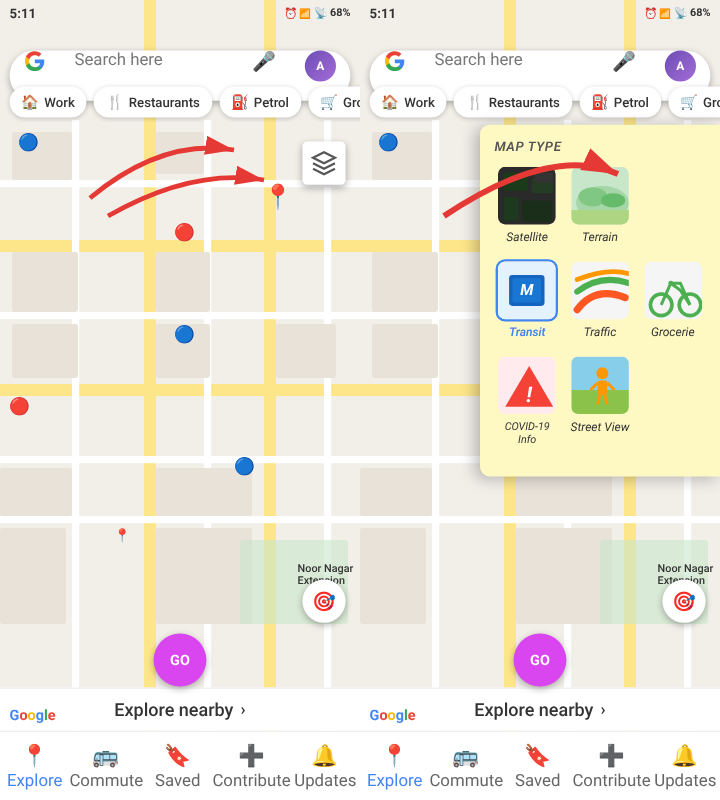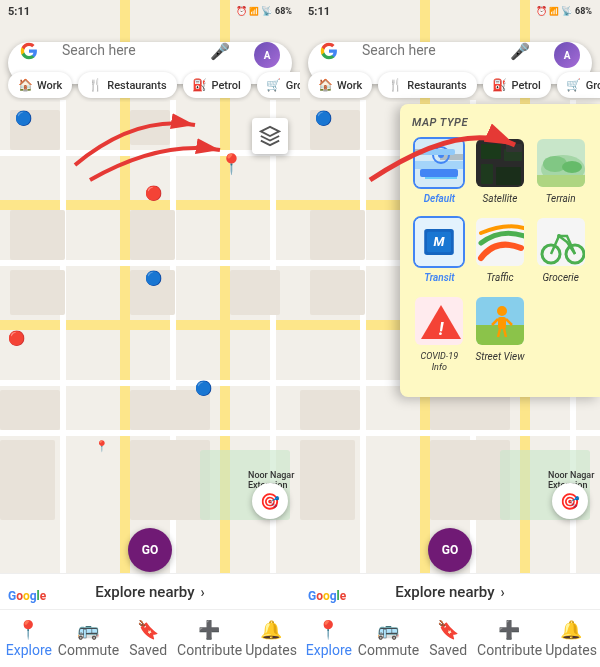--- a/index.html
+++ b/index.html
@@ -38,21 +38,21 @@
     .layers-btn { position: absolute; top: 118px; right: 12px; width: 36px; height: 36px; background: white; border-radius: 4px; display: flex; align-items: center; justify-content: center; box-shadow: 0 2px 6px rgba(0,0,0,0.3); z-index: 50; font-size: 18px; }
 
     
     .location-marker { position: absolute; top: 152px; right: 56px; font-size: 20px; z-index: 50; }
 
     
     .arrow-1 { position: absolute; top: 100px; left: 60px; width: 120px; height: 60px; z-index: 60; }
     .arrow-2 { position: absolute; top: 120px; left: 100px; width: 150px; height: 70px; z-index: 60; }
 
     
-    .go-btn { position: absolute; bottom: 95px; left: 50%; transform: translateX(-50%); width: 44px; height: 44px; background: #701a75; border-radius: 50%; display: flex; align-items: center; justify-content: center; color: white; font-size: 12px; font-weight: bold; box-shadow: 0 2px 6px rgba(0,0,0,0.3); z-index: 50; }
+    .go-btn { position: absolute; bottom: 95px; left: 50%; transform: translateX(-50%); width: 44px; height: 44px; background: #d946ef; border-radius: 50%; display: flex; align-items: center; justify-content: center; color: white; font-size: 12px; font-weight: bold; box-shadow: 0 2px 6px rgba(0,0,0,0.3); z-index: 50; }
 
     
     .my-location-btn { position: absolute; bottom: 148px; right: 12px; width: 36px; height: 36px; background: white; border-radius: 50%; display: flex; align-items: center; justify-content: center; box-shadow: 0 2px 6px rgba(0,0,0,0.3); z-index: 50; font-size: 16px; }
 
     
     .explore-bar { position: absolute; bottom: 58px; left: 0; right: 0; height: 36px; background: white; display: flex; align-items: center; justify-content: center; gap: 6px; font-size: 15px; font-weight: 500; color: #333; border-top: 1px solid #eee; }
 
     
     .bottom-nav { position: absolute; bottom: 0; left: 0; right: 0; height: 58px; background: white; display: flex; align-items: center; border-top: 1px solid #eee; }
     .nav-item { flex: 1; display: flex; flex-direction: column; align-items: center; justify-content: center; gap: 2px; padding: 4px 0; }
@@ -328,36 +328,20 @@
         <polygon points="0 0, 6 2, 0 4" fill="#e53935"></polygon>
       </marker>
     </defs>
     <path d="M10,70 Q100,10 155,35" stroke="#e53935" stroke-width="5" fill="none" marker-end="url(#arrowhead-r1)"></path>
   </svg>
 
   <div class="map-type-panel">
     <div class="panel-section-title">MAP TYPE</div>
     <div class="panel-grid">
 
-      <div class="panel-item">
-        <div class="panel-item-icon selected">
-          <div class="icon-default">
-            <svg width="52" height="52" viewBox="0 0 52 52">
-              <rect width="52" height="52" fill="#d4eaf7"></rect>
-              <rect x="0" y="22" width="52" height="8" fill="#90caf9" opacity="0.7"></rect>
-              <rect x="10" y="35" width="32" height="5" fill="#4fc3f7" opacity="0.8"></rect>
-              <rect x="0" y="10" width="20" height="6" fill="#b0bec5"></rect>
-              <rect x="25" y="15" width="25" height="6" fill="#b0bec5"></rect>
-              <circle cx="26" cy="16" r="8" fill="none" stroke="#4285f4" stroke-width="2"></circle>
-              <circle cx="26" cy="16" r="3" fill="#4285f4"></circle>
-            </svg>
-          </div>
-        </div>
-        <span class="panel-item-label selected">Default</span>
-      </div>
 
       <div class="panel-item">
         <div class="panel-item-icon">
           <svg width="52" height="52" viewBox="0 0 52 52">
             <rect width="52" height="52" fill="#2a2a2a"></rect>
             <rect x="5" y="5" width="20" height="15" fill="#1a3a1a" rx="1"></rect>
             <rect x="28" y="10" width="18" height="12" fill="#243b24" rx="1"></rect>
             <rect x="5" y="25" width="12" height="20" fill="#1e3a1e" rx="1"></rect>
             <rect x="20" y="28" width="25" height="18" fill="#1a2e1a" rx="1"></rect>
             <rect x="30" y="5" width="16" height="8" fill="#333" rx="1"></rect>

